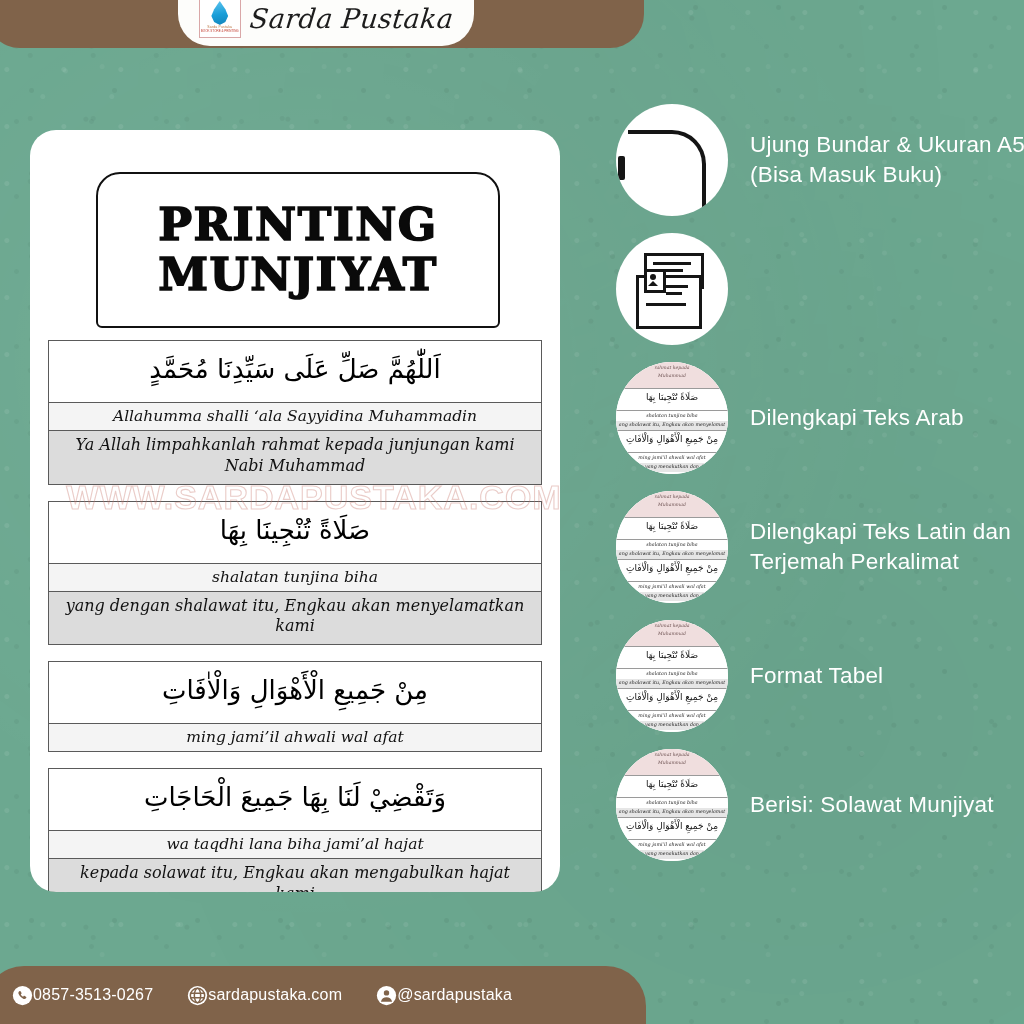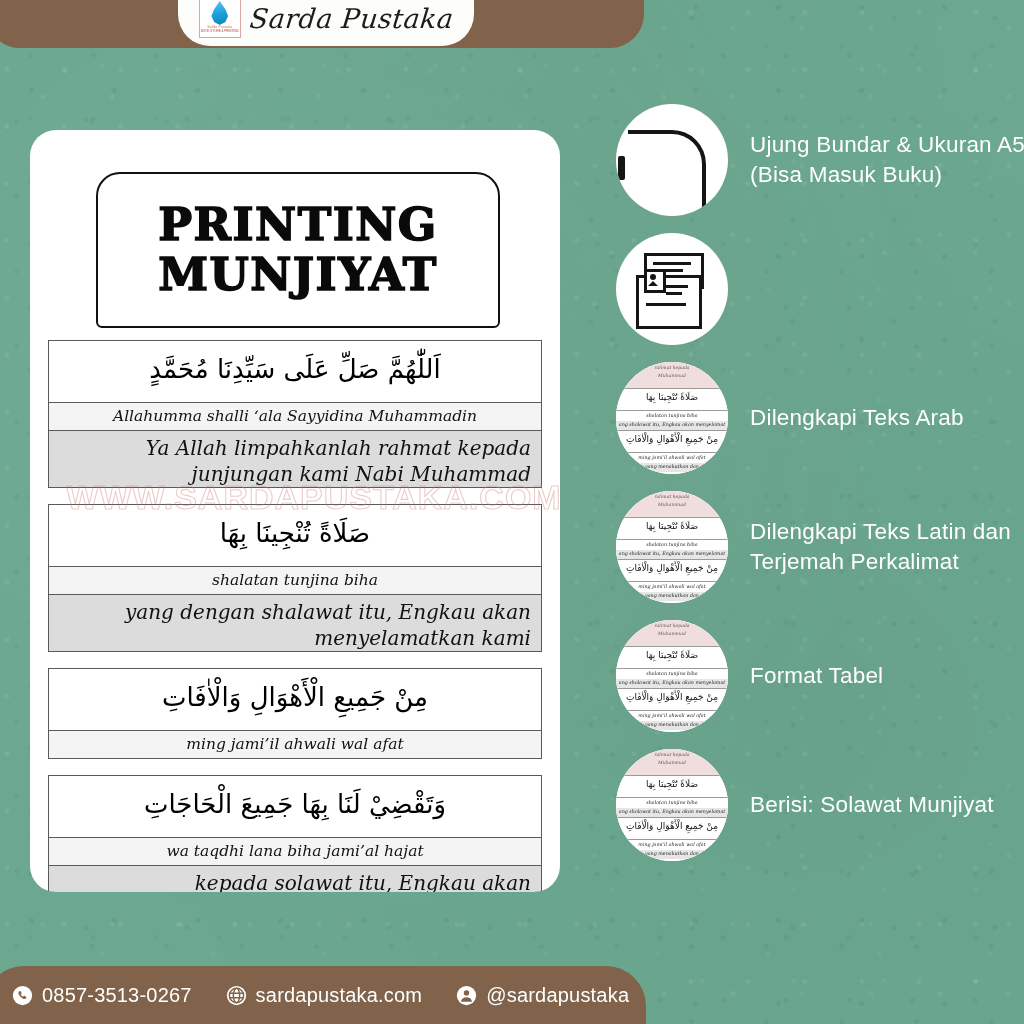--- a/index.html
+++ b/index.html
@@ -57,22 +57,22 @@
   .title-line{font-family:"DejaVu Serif", serif;font-weight:700;font-size:45px;line-height:1.02;
     color:#0a0a0a;letter-spacing:1.5px;text-align:center;
     -webkit-text-stroke:1.6px #0a0a0a;}
 
   #table{position:absolute;left:0;top:192px;right:0;}
   .row{border:1.4px solid #5a5a5a;margin-bottom:16px;background:#14532d;}
   .cell-ar{padding:9px 8px 13px;text-align:center;background:#fff;
     font-family:"DejaVu Sans", sans-serif;font-size:26px;line-height:1.5;color:#000;direction:rtl;}
   .cell-lat{border-top:1.2px solid #5a5a5a;background:#f4f4f4;text-align:center;
     font-family:"DejaVu Serif", serif;font-style:italic;font-size:15.5px;color:#111;padding:4px 10px 5px;}
-  .cell-id{border-top:1.2px solid #5a5a5a;background:#dcdcdc;text-align:right;
-    font-family:"DejaVu Serif", serif;font-style:italic;font-size:20px;color:#111;padding:4px 10px 0;line-height:1.3;}
+  .cell-id{border-top:1.2px solid #5a5a5a;background:#dcdcdc;text-align:center;
+    font-family:"DejaVu Serif", serif;font-style:italic;font-size:16px;color:#111;padding:4px 10px 7px;line-height:1.3;}
 
   #watermark{position:absolute;left:6px;top:330px;width:520px;text-align:center;
     font-family:"Liberation Sans", sans-serif;font-size:34px;font-weight:700;letter-spacing:1px;
     color:transparent;-webkit-text-stroke:1.1px rgba(200,120,110,.38);pointer-events:none;}
 
   
   #features{position:absolute;left:616px;top:104px;width:430px;}
   .feat{display:flex;align-items:center;gap:22px;margin-bottom:17px;}
   .fic{width:112px;height:112px;border-radius:50%;background:#fff;flex:0 0 112px;
     position:relative;overflow:hidden;}
@@ -105,22 +105,22 @@
     font-family:"DejaVu Sans",sans-serif;font-size:9px;color:#111;}
   .ic-mini .ml{position:absolute;left:0;right:0;text-align:center;font-family:"DejaVu Serif",serif;
     font-style:italic;font-size:4.8px;color:#222;}
   .ic-mini .hr{position:absolute;left:0;right:0;height:1px;background:#9a9a9a;}
   .ic-mini .gray{position:absolute;left:0;right:0;background:#e6e6e6;}
 
   
   #footer{position:absolute;left:-16px;bottom:-22px;width:662px;height:80px;
     background:#80634a;border-radius:40px 40px 0 0;
     display:flex;align-items:center;gap:34px;padding:0 0 22px 28px;box-sizing:border-box;}
-  .fitem{display:flex;align-items:center;gap:9px;color:#fff;
-    font-family:"Liberation Sans", sans-serif;font-size:20px;letter-spacing:.2px;}
+  .fitem{display:flex;align-items:center;color:#fff;
+    font-family:"Liberation Sans", sans-serif;font-size:16px;letter-spacing:.2px;}
   .fico{width:21px;height:21px;flex:0 0 21px;}
 </style>
 </head>
 <body>
 
 <div id="bg">
   <div class="tex"></div>
   <div class="tex2"></div>
 </div>
 

